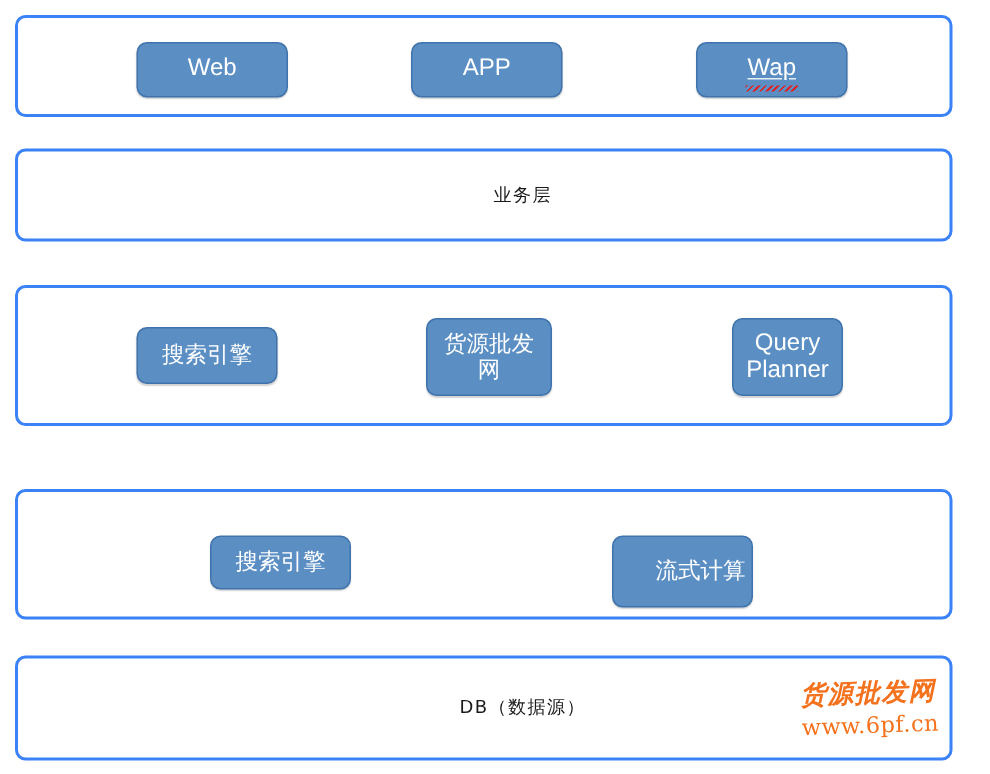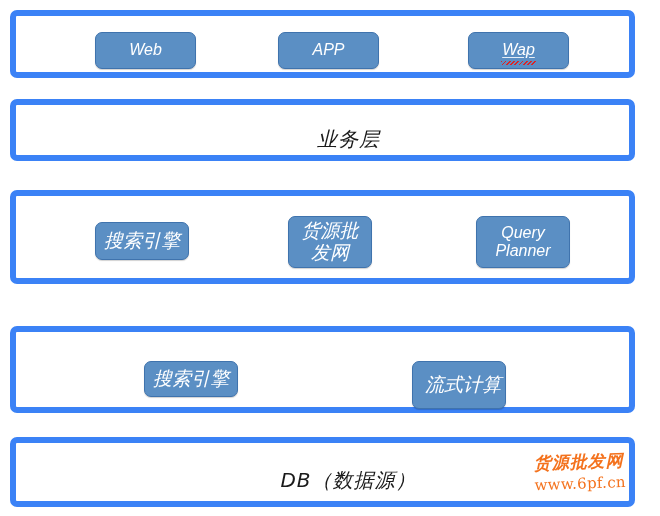--- a/index.html
+++ b/index.html
@@ -17,59 +17,58 @@
     background: #ffffff;
     overflow: hidden;
   }
   
   .layer {
     position: absolute;
     left: 10px;
     width: 625px;
     box-sizing: border-box;
     background: #ffffff;
-    border: 6px solid #3b82f6;
+    border: 2px solid #3b82f6;
     border-radius: 7px;
-    font-style: italic;
   }
   .layer-1 { top: 10px;  height: 68px; }
   .layer-2 { top: 99px;  height: 62px; }
   .layer-3 { top: 190px; height: 94px; }
   .layer-4 { top: 326px; height: 87px; }
   .layer-5 { top: 437px; height: 70px; }
 
   
   .layer-label {
     position: absolute;
     left: 12px;
     right: 0;
     text-align: center;
     color: #1a1a1a;
-    font-size: 20px;
+    font-size: 12px;
     font-family: "DejaVu Sans", "Liberation Sans", sans-serif;
     letter-spacing: 1px;
     white-space: nowrap;
     padding-left: 40px;
   }
   .label-business { top: 21px; }
   .label-db       { top: 24px; }
 
   
   .node {
     position: absolute;
     box-sizing: border-box;
     background: #5b8fc4;
     border: 1.5px solid #3f73ad;
     border-radius: 7px;
     color: #ffffff;
     display: flex;
     align-items: center;
     justify-content: center;
     text-align: center;
-    font-size: 19px;
+    font-size: 15px;
     line-height: 1.15;
     font-family: "DejaVu Sans", "Liberation Sans", sans-serif;
     box-shadow: 0 1px 1px rgba(0,0,0,0.18);
   }
   .node.latin {
     font-family: "Liberation Sans", "DejaVu Sans", sans-serif;
     font-size: 16px;
   }
   .node-inner { display: block; padding: 0 4px; }
 
@@ -96,21 +95,21 @@
     background-image:
       repeating-linear-gradient(135deg,
         #e02020 0px, #e02020 1.2px,
         transparent 1.2px, transparent 3px);
     opacity: 0.95;
   }
 
   
   .n-search    { left: 79px;  top: 26px; width: 94px;  height: 38px; }
   .n-personal  { left: 272px; top: 20px; width: 84px;  height: 52px; }
-  .n-query     { left: 460px; top: 20px; width: 94px;  height: 52px; }
+  .n-query     { left: 476px; top: 20px; width: 74px;  height: 52px; }
 
   
   .n-fullindex { left: 128px; top: 29px; width: 94px; height: 36px; }
   .n-stream    { left: 396px; top: 29px; width: 94px; height: 48px; justify-content: flex-end; }
 
   
   .watermark {
     position: absolute;
     left: 534px;
     top: 450px;

